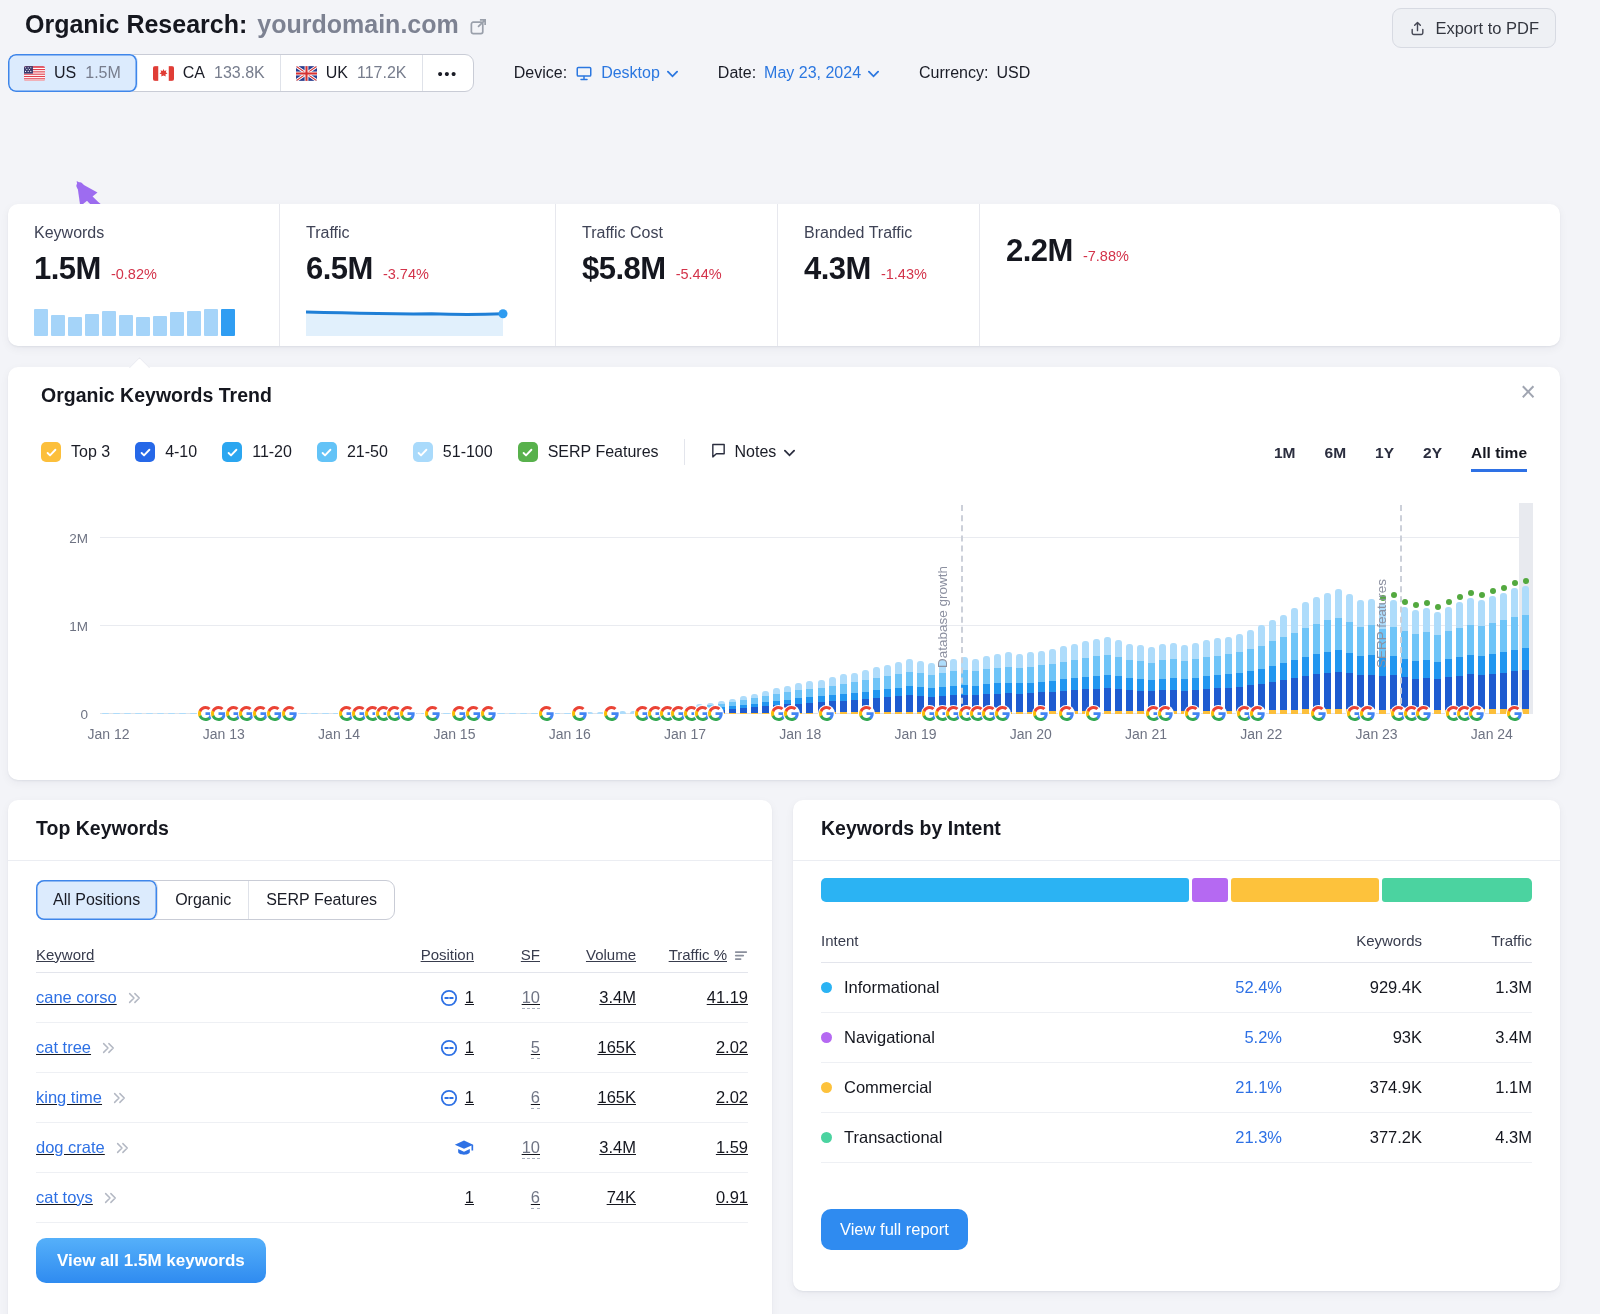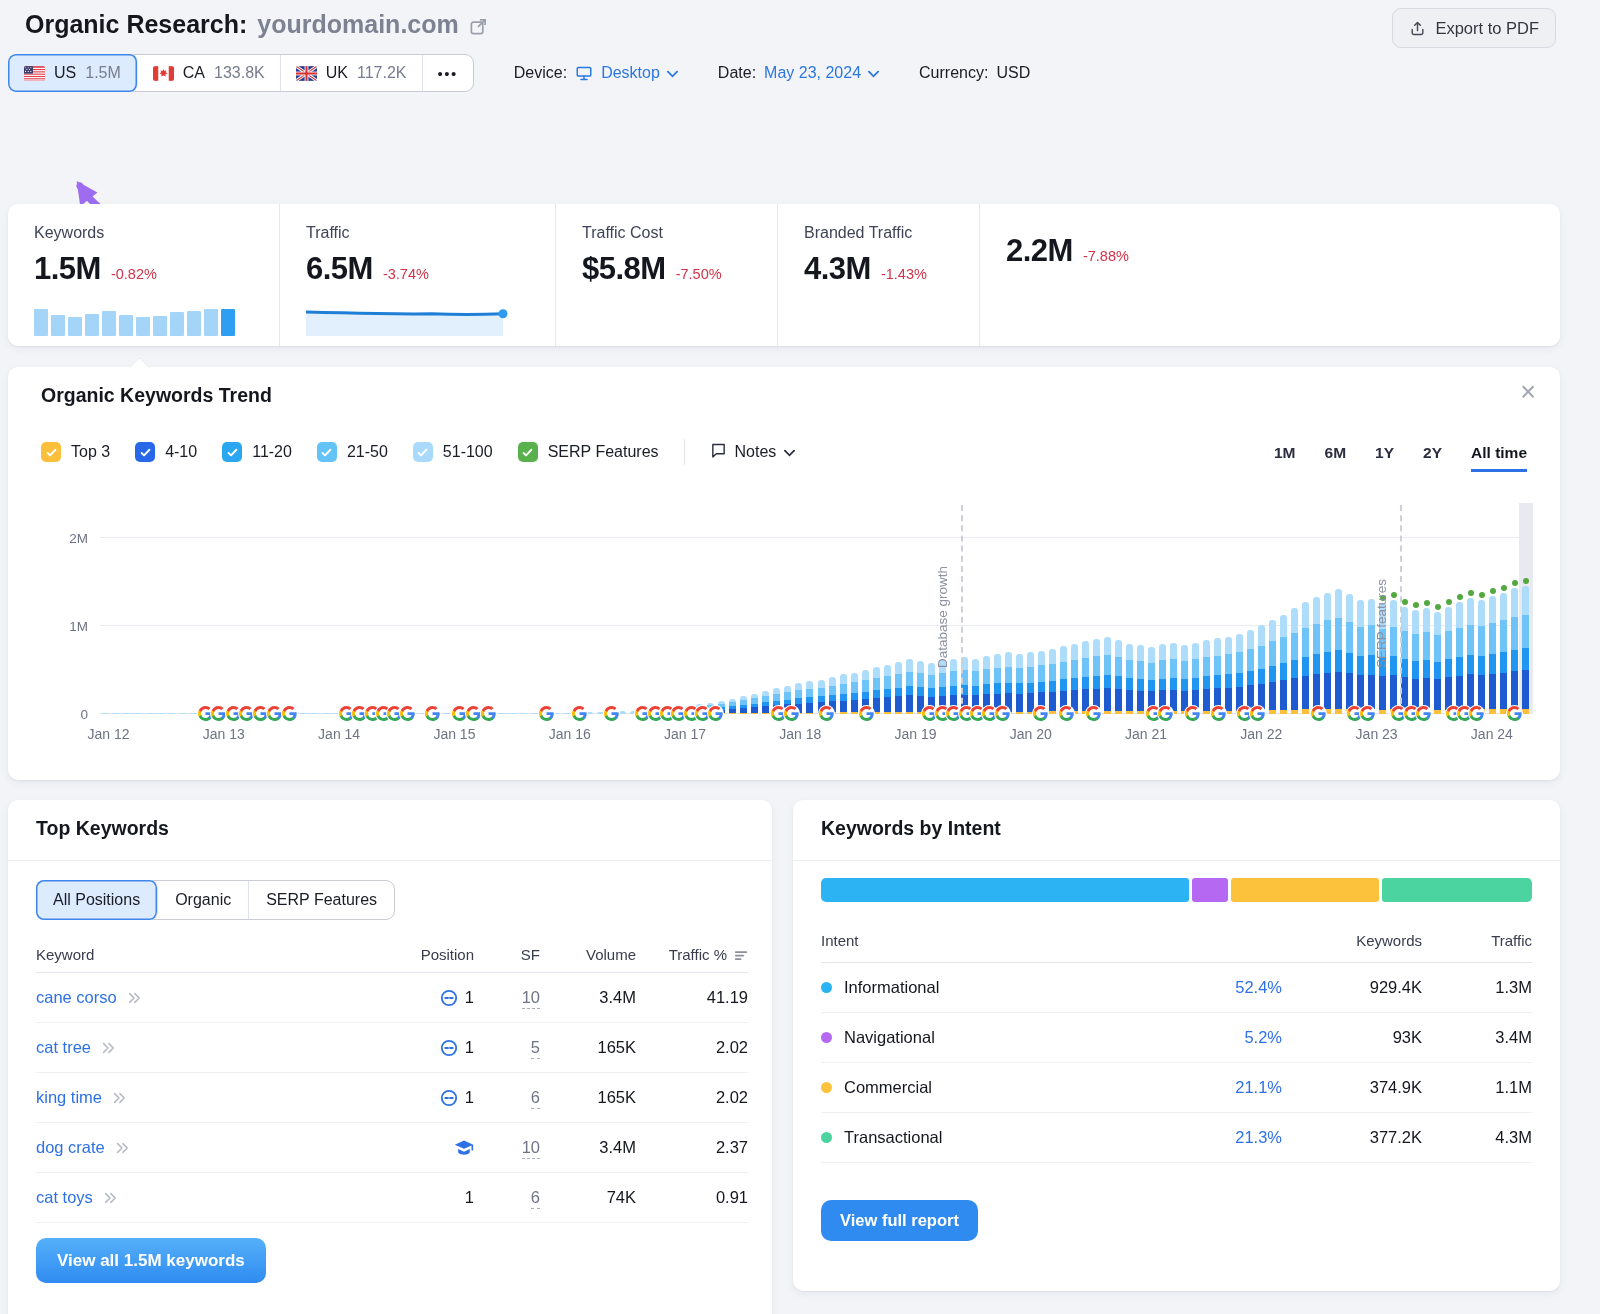--- a/index.html
+++ b/index.html
@@ -79,21 +79,21 @@
   
   .tk-card{left:8px;top:800px;width:764px;height:580px;}
   .int-card{left:793px;top:800px;width:767px;height:491px;}
   .panel-title{position:absolute;left:28px;top:17px;font-size:19.5px;font-weight:700;color:#15171f;}
   .panel-div{position:absolute;left:0;right:0;top:60px;height:1px;background:#ebedf2;}
   .seg-group{position:absolute;left:28px;top:80px;display:flex;border:1px solid #c9ccd6;border-radius:9px;height:38px;background:#fff;}
   .seg{display:flex;align-items:center;padding:0 17px;font-size:16px;color:#1a1c26;border-right:1px solid #dfe2e9;cursor:pointer;}
   .seg:last-child{border-right:none;}
   .seg.active{background:#dcebfd;box-shadow:inset 0 0 0 1.5px #3f86ea;border-radius:8px;margin:-1px 0 -1px -1px;}
   .tk-table{position:absolute;left:28px;right:24px;top:138px;}
-  .tk-hrow,.tk-row{display:grid;grid-template-columns:1fr 118px 66px 96px 112px;align-items:center;}
+  .tk-hrow,.tk-row{display:grid;grid-template-columns:1fr 118px 66px 96px 112px;align-items:center;text-decoration:underline;}
   .tk-hrow{height:32px;font-size:15px;color:#383c4d;border-bottom:1px solid #e3e5ec;padding-bottom:2px;}
   .tk-row{height:49px;border-bottom:1px solid #eef0f4;font-size:16.5px;color:#15171f;}
   .cell-r{text-align:right;justify-self:end;}
   .kw-cell{display:flex;align-items:center;gap:10px;}
   .kw-link{color:#2e71e5;cursor:pointer;}
   .pos-cell{display:flex;align-items:center;justify-content:flex-end;gap:7px;}
   .sf-val{color:#6f7484;border-bottom:1px dashed #a7adbb;padding-bottom:2px;cursor:pointer;}
   .sort-ic{display:inline-flex;margin-left:7px;vertical-align:-2px;}
   .viewall-btn{position:absolute;left:28px;top:438px;height:45px;display:flex;align-items:center;padding:0 21px;
     background:linear-gradient(180deg,#55b0fa,#2f8bf0);border-radius:10px;color:#fff;font-size:17px;font-weight:700;cursor:pointer;}
@@ -102,22 +102,22 @@
   .int-seg{height:100%;border-radius:3px;}
   .int-seg:first-child{border-radius:5px 3px 3px 5px;}
   .int-seg:last-child{border-radius:3px 5px 5px 3px;}
   .int-table{position:absolute;left:28px;right:28px;top:118px;}
   .int-hrow,.int-row{display:grid;grid-template-columns:1fr 130px 140px 110px;align-items:center;}
   .int-hrow{height:44px;font-size:15px;color:#383c4d;border-bottom:1px solid #e3e5ec;}
   .int-row{height:49px;border-bottom:1px solid #eef0f4;font-size:16.5px;color:#15171f;}
   .int-label{display:flex;align-items:center;gap:12px;}
   .int-dot{width:11px;height:11px;border-radius:50%;}
   .int-pct{color:#2e71e5;cursor:pointer;justify-self:end;}
-  .viewreport-btn{position:absolute;left:28px;top:400px;height:41px;display:flex;align-items:center;padding:0 19px;
-    background:#2f8bf0;border-radius:10px;color:#fff;font-size:16.5px;font-weight:700;cursor:pointer;}
+  .viewreport-btn{position:absolute;left:28px;top:409px;height:41px;display:flex;align-items:center;padding:0 19px;
+    background:#2f8bf0;border-radius:10px;color:#fff;font-size:16.5px;font-weight:400;cursor:pointer;}
 </style>
 </head>
 <body>
 
 <div class="page">
 
   <div class="titlebar">
     <span class="t-main">Organic Research:</span>
     <span class="t-domain">yourdomain.com</span>
     <span style="display:inline-flex;margin-top:4px;">
@@ -272,21 +272,21 @@
             <polygon points="0,34 0.0,10 17.9,10.4 35.8,10.8 53.7,11.2 71.6,11.6 89.5,11.8 107.5,12 125.4,11.8 143.3,12.2 161.2,12.6 179.1,12.2 197.0,11.8 197,34" fill="#e1f0fc"></polygon>
             <polyline points="0.0,10 17.9,10.4 35.8,10.8 53.7,11.2 71.6,11.6 89.5,11.8 107.5,12 125.4,11.8 143.3,12.2 161.2,12.6 179.1,12.2 197.0,11.8" fill="none" stroke="#1f7fd6" stroke-width="3" stroke-linecap="round"></polyline>
             <circle cx="197" cy="11.8" r="4.5" fill="#2d9bf0"></circle>
           </svg>
         </div>
       </div>
       <div class="mcol bordered" style="width: 222px;">
         <div class="mlabel">Traffic Cost</div>
         <div class="mval-row">
           <span class="mval">$5.8M</span>
-          <span class="mdelta">-7.50%</span>
+          <span class="mdelta">-5.44%</span>
         </div>
       </div>
       <div class="mcol bordered" style="width: 202px;">
         <div class="mlabel">Branded Traffic</div>
         <div class="mval-row">
           <span class="mval">4.3M</span>
           <span class="mdelta">-1.43%</span>
         </div>
       </div>
       <div class="mcol" style="width: 580px;">
@@ -1578,21 +1578,21 @@
             </div>
             <div class="pos-cell">
               <span style="display: inline-flex;">
                 <svg width="20" height="20" viewBox="0 0 24 24">
                   <path fill="#2e71e5" d="M12 3L1 8l11 5 9-4.09V15h2V8L12 3zM5 13.18v3.64C5 18.57 8.13 20 12 20s7-1.43 7-3.18v-3.64l-7 3.18-7-3.18z"></path>
                 </svg>
               </span>
             </div>
             <div class="cell-r"><span class="sf-val">10</span></div>
             <div class="cell-r">3.4M</div>
-            <div class="cell-r">2.37</div>
+            <div class="cell-r">1.59</div>
           </div>
           <div class="tk-row">
             <div class="kw-cell">
               <span class="kw-link">cat toys</span>
               <span style="display: inline-flex;">
                 <svg width="14" height="12" viewBox="0 0 16 12">
                   <path d="M3 1l5 5-5 5M9 1l5 5-5 5" stroke="#b3b8c3" stroke-width="1.7" fill="none" stroke-linecap="round" stroke-linejoin="round"></path>
                 </svg>
               </span>
             </div>

